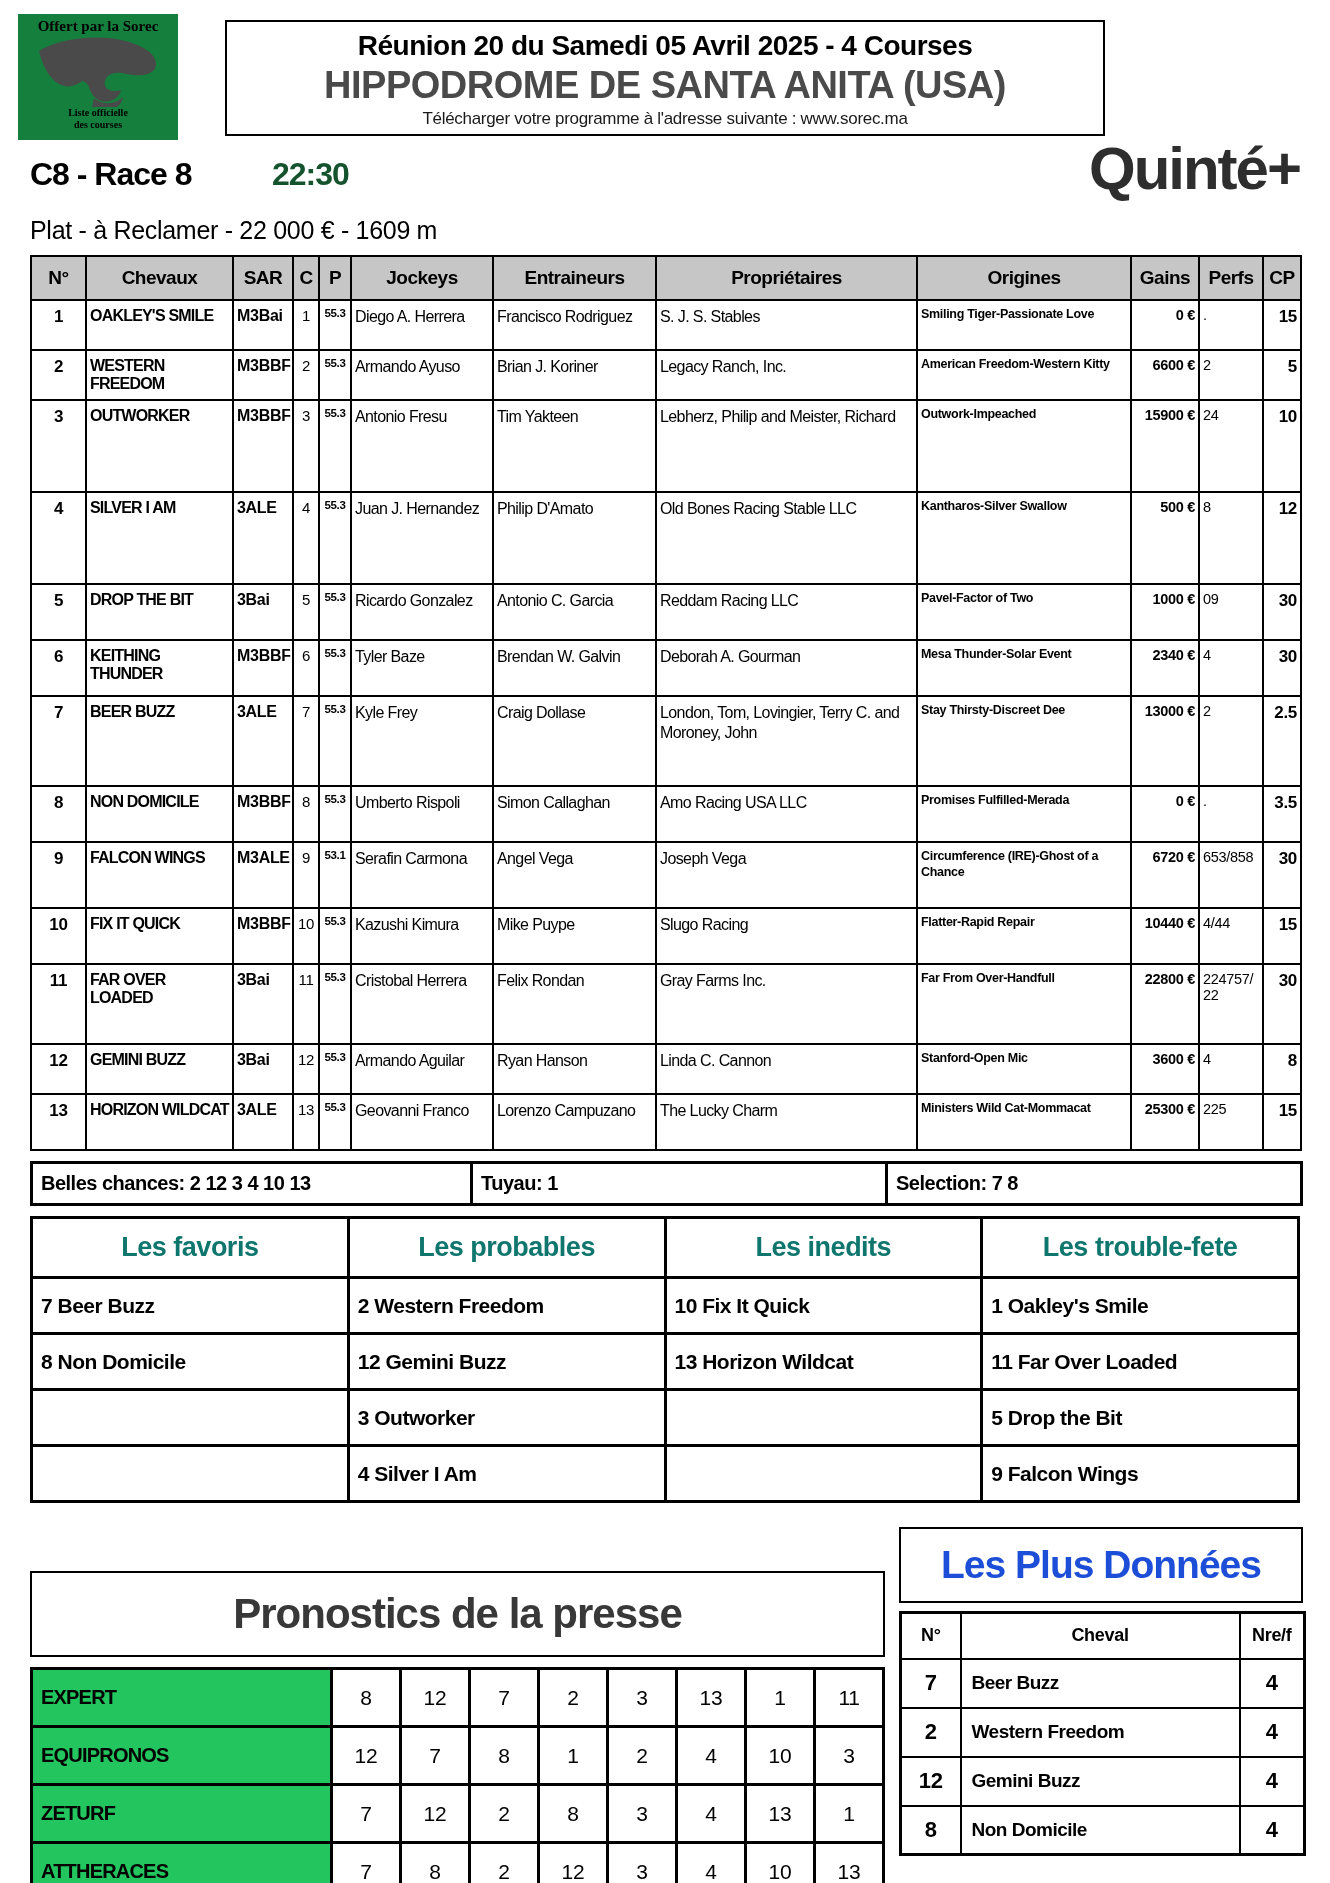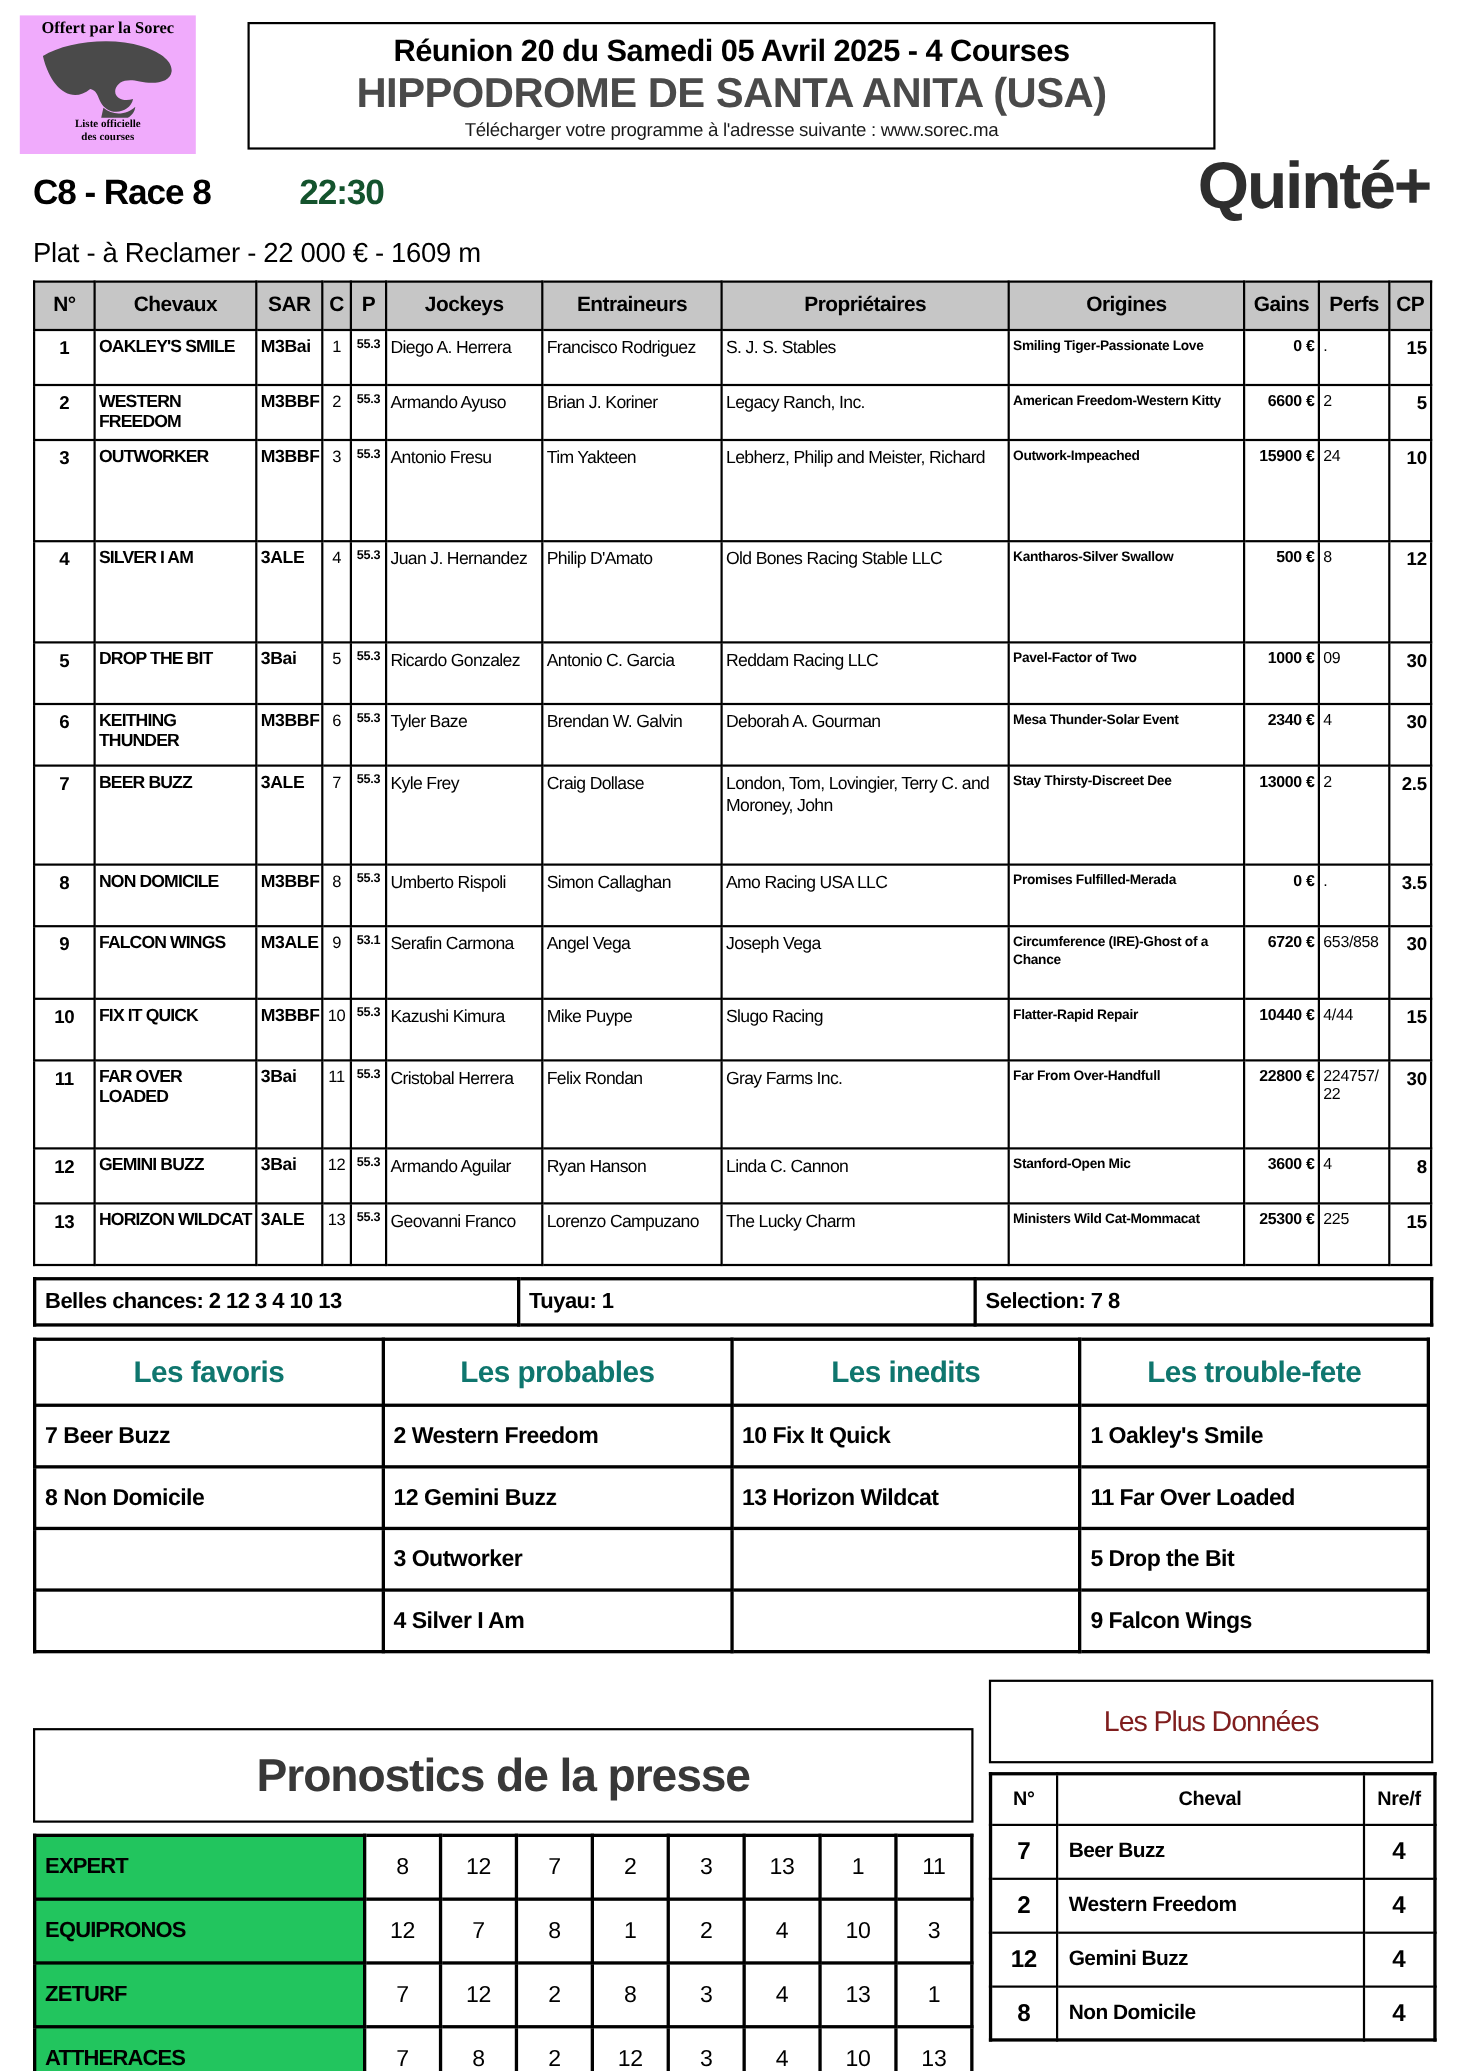--- a/index.html
+++ b/index.html
@@ -2,21 +2,21 @@
 <html><head>
 <meta charset="utf-8">
 <style>
   * { box-sizing: border-box; margin: 0; padding: 0; }
   body { background: #888; font-family: "Liberation Sans", "DejaVu Sans", sans-serif; color: #000; }
   .page { position: relative; width: 1330px; height: 1883px; background: #fff; overflow: hidden; margin: 0 auto; letter-spacing: -0.3px; }
 
   
   .top-zone { position: relative; height: 140px; }
   .logo-box { position: absolute; left: 18px; top: 14px; width: 160px; height: 126px;
-              background: #f0abfc; text-align: center; padding-top: 4px; }
+              background: #15803d; text-align: center; padding-top: 4px; }
   .logo-box .logo-top { font-family: "Liberation Serif", serif; font-weight: bold; font-size: 15px; letter-spacing: 0; }
   .logo-box .logo-bottom { font-family: "Liberation Serif", serif; font-weight: bold; font-size: 10px; line-height: 1.15; letter-spacing: 0; }
   .logo-box svg { display: block; margin: 0 auto; }
   .header-box { position: absolute; left: 225px; top: 20px; width: 880px; height: 116px;
                 border: 2px solid #000; text-align: center; padding-top: 8px; background: #fff; }
   .h-line1 { font-size: 28px; font-weight: bold; letter-spacing: -0.5px; }
   .h-line2 { font-size: 38px; font-weight: bold; color: #4a4a4a; letter-spacing: -0.5px; margin-top: 2px; }
   .h-line3 { font-size: 17px; color: #1a1a1a; margin-top: 2px; }
 
   
@@ -63,21 +63,21 @@
   .press-col { width: 1016px; margin-top: 44px; }
   .press-title-box { border: 2px solid #000; height: 86px; display: flex; align-items: center; justify-content: center; }
   .press-title { font-size: 42px; font-weight: bold; color: #383838; letter-spacing: -1px; }
   .press-table { width: 852px; margin-top: 10px; table-layout: fixed; border: 3px solid #000; }
   .press-table td { border: 3px solid #000; height: 58px; vertical-align: middle; }
   .press-label { background: #22c55e; font-weight: bold; font-size: 20px; padding-left: 8px; letter-spacing: -0.8px; }
   .press-pick  { text-align: center; font-size: 21px; }
 
   .lpd-col { width: 404px; }
   .lpd-title-box { border: 2px solid #000; height: 76px; display: flex; align-items: center; justify-content: center; }
-  .lpd-title { font-size: 26px; font-weight: normal; color: #7f1d1d; letter-spacing: -1px; }
+  .lpd-title { font-size: 39px; font-weight: bold; color: #1d4ed8; letter-spacing: -1px; }
   .lpd-table { width: 404px; margin-top: 8px; table-layout: fixed; border: 3px solid #000; }
   .lpd-table th { border: 2px solid #000; height: 46px; font-size: 18px; font-weight: bold; vertical-align: middle; }
   .lpd-table td { border: 2px solid #000; height: 49px; vertical-align: middle; }
   .lpd-num   { text-align: center; font-weight: bold; font-size: 22px; }
   .lpd-horse { font-weight: bold; font-size: 19px; padding-left: 10px; letter-spacing: -0.5px; }
   .lpd-count { text-align: center; font-weight: bold; font-size: 22px; }
 </style>
 </head>
 <body>
 

